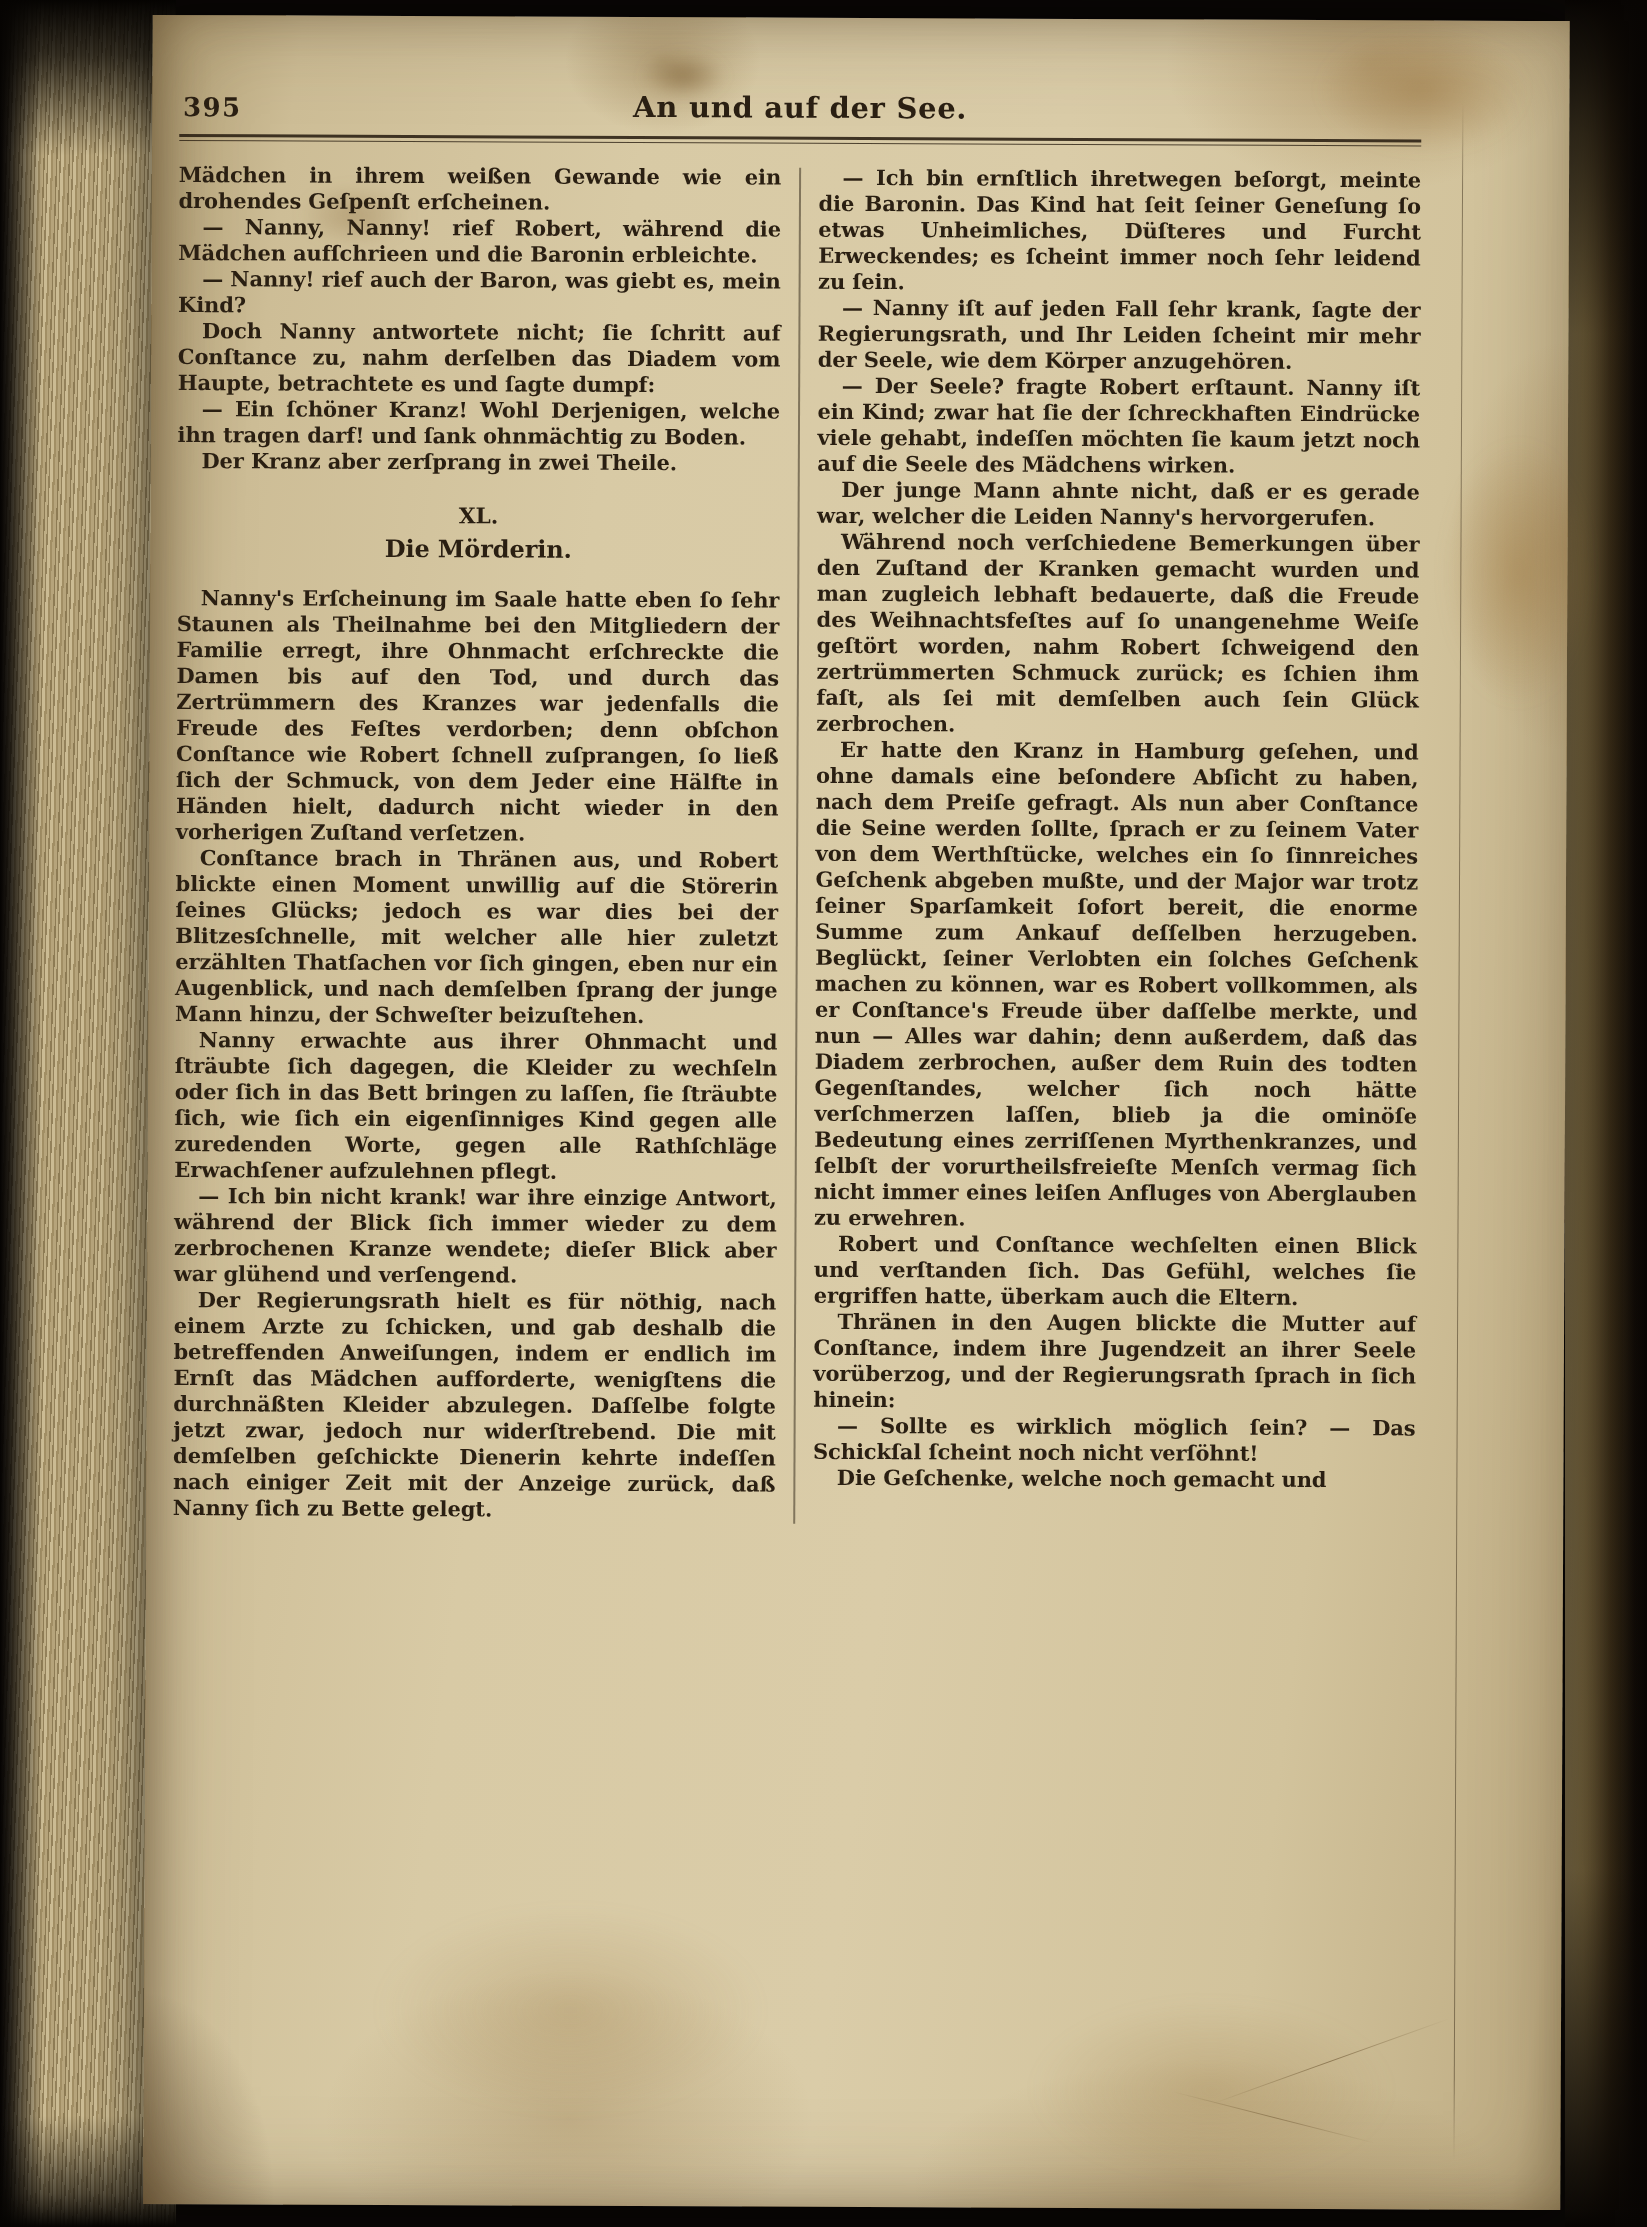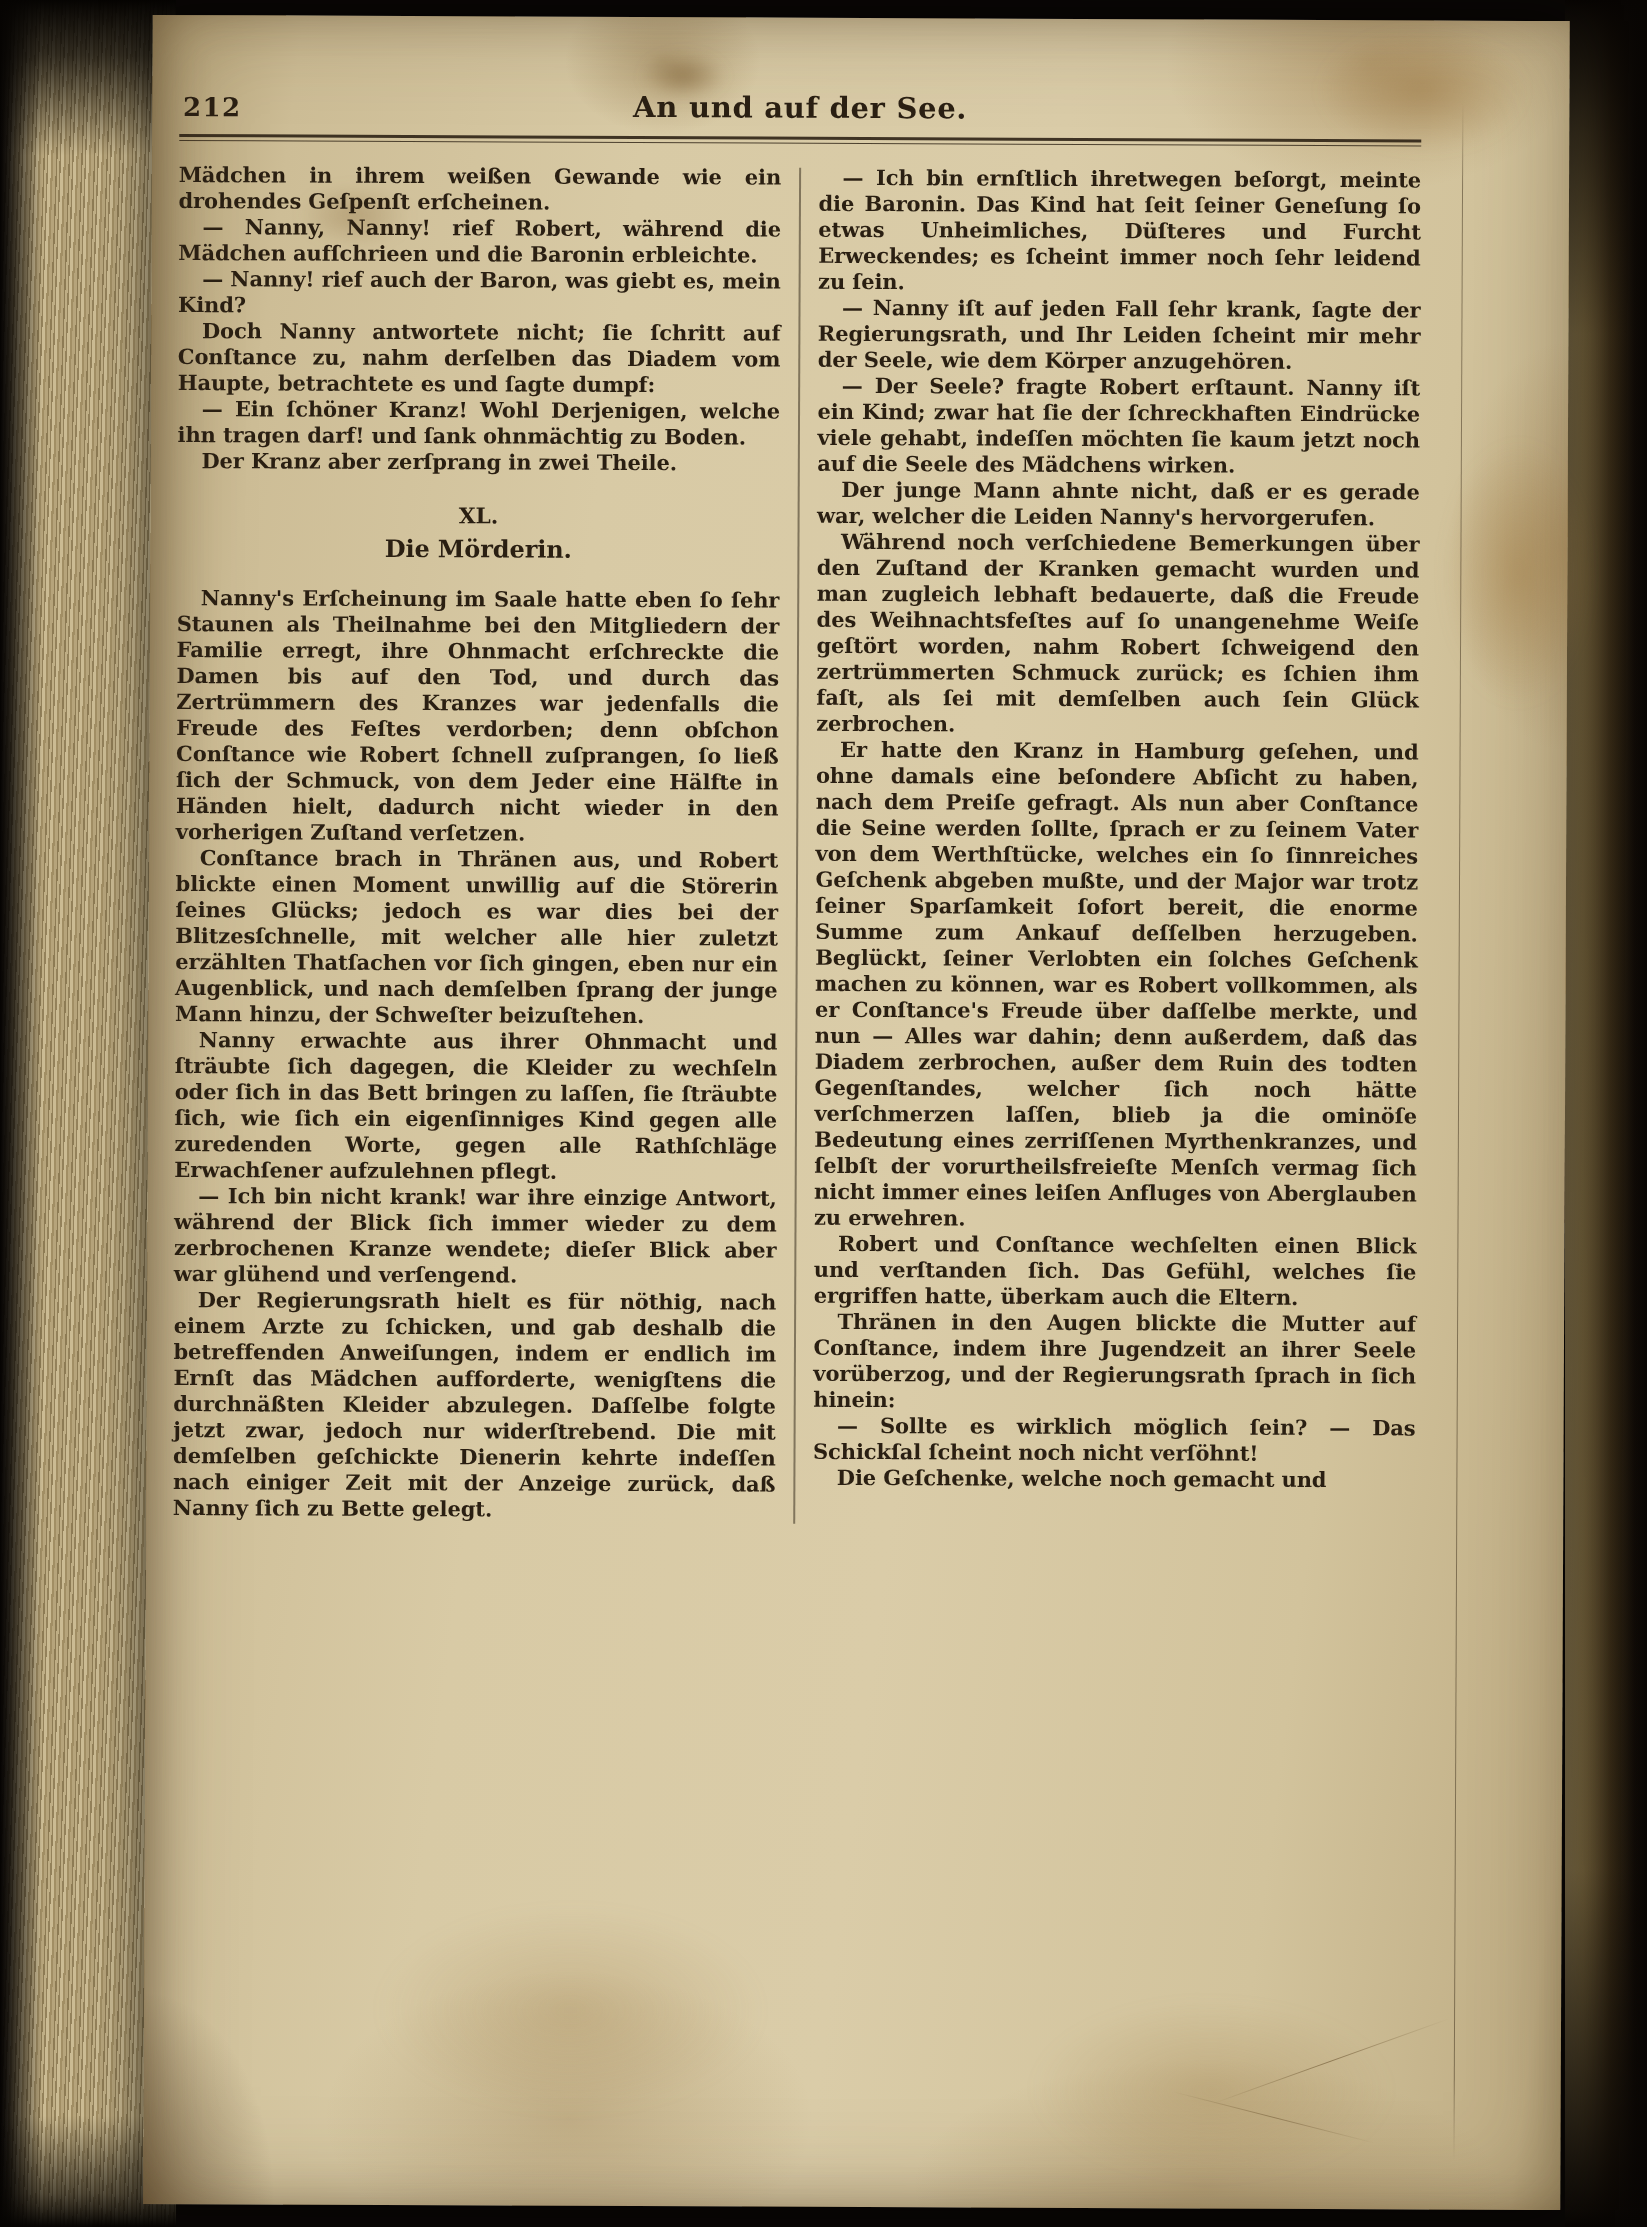--- a/index.html
+++ b/index.html
@@ -109,21 +109,21 @@
   <div class="stain stain-4"></div>
   <div class="stain stain-5"></div>
   <div class="stain stain-6"></div>
   <div class="crease-1"></div>
   <div class="crease-2"></div>
   <div class="edge-line"></div>
 
   <div class="content">
 
     <div class="page-header">
-      <span class="page-number">212</span>
+      <span class="page-number">395</span>
       <span class="running-title">An und auf der See.</span>
     </div>
 
     <div class="header-rule"></div>
 
     <div class="columns">
       <div class="column">
           <div class="paragraph-flush">Mädchen in ihrem weißen Gewande wie ein drohendes Geſpenſt erſcheinen.</div>
           <div class="paragraph">— Nanny, Nanny! rief Robert, während die Mädchen aufſchrieen und die Baronin erbleichte.</div>
           <div class="paragraph">— Nanny! rief auch der Baron, was giebt es, mein Kind?</div>

